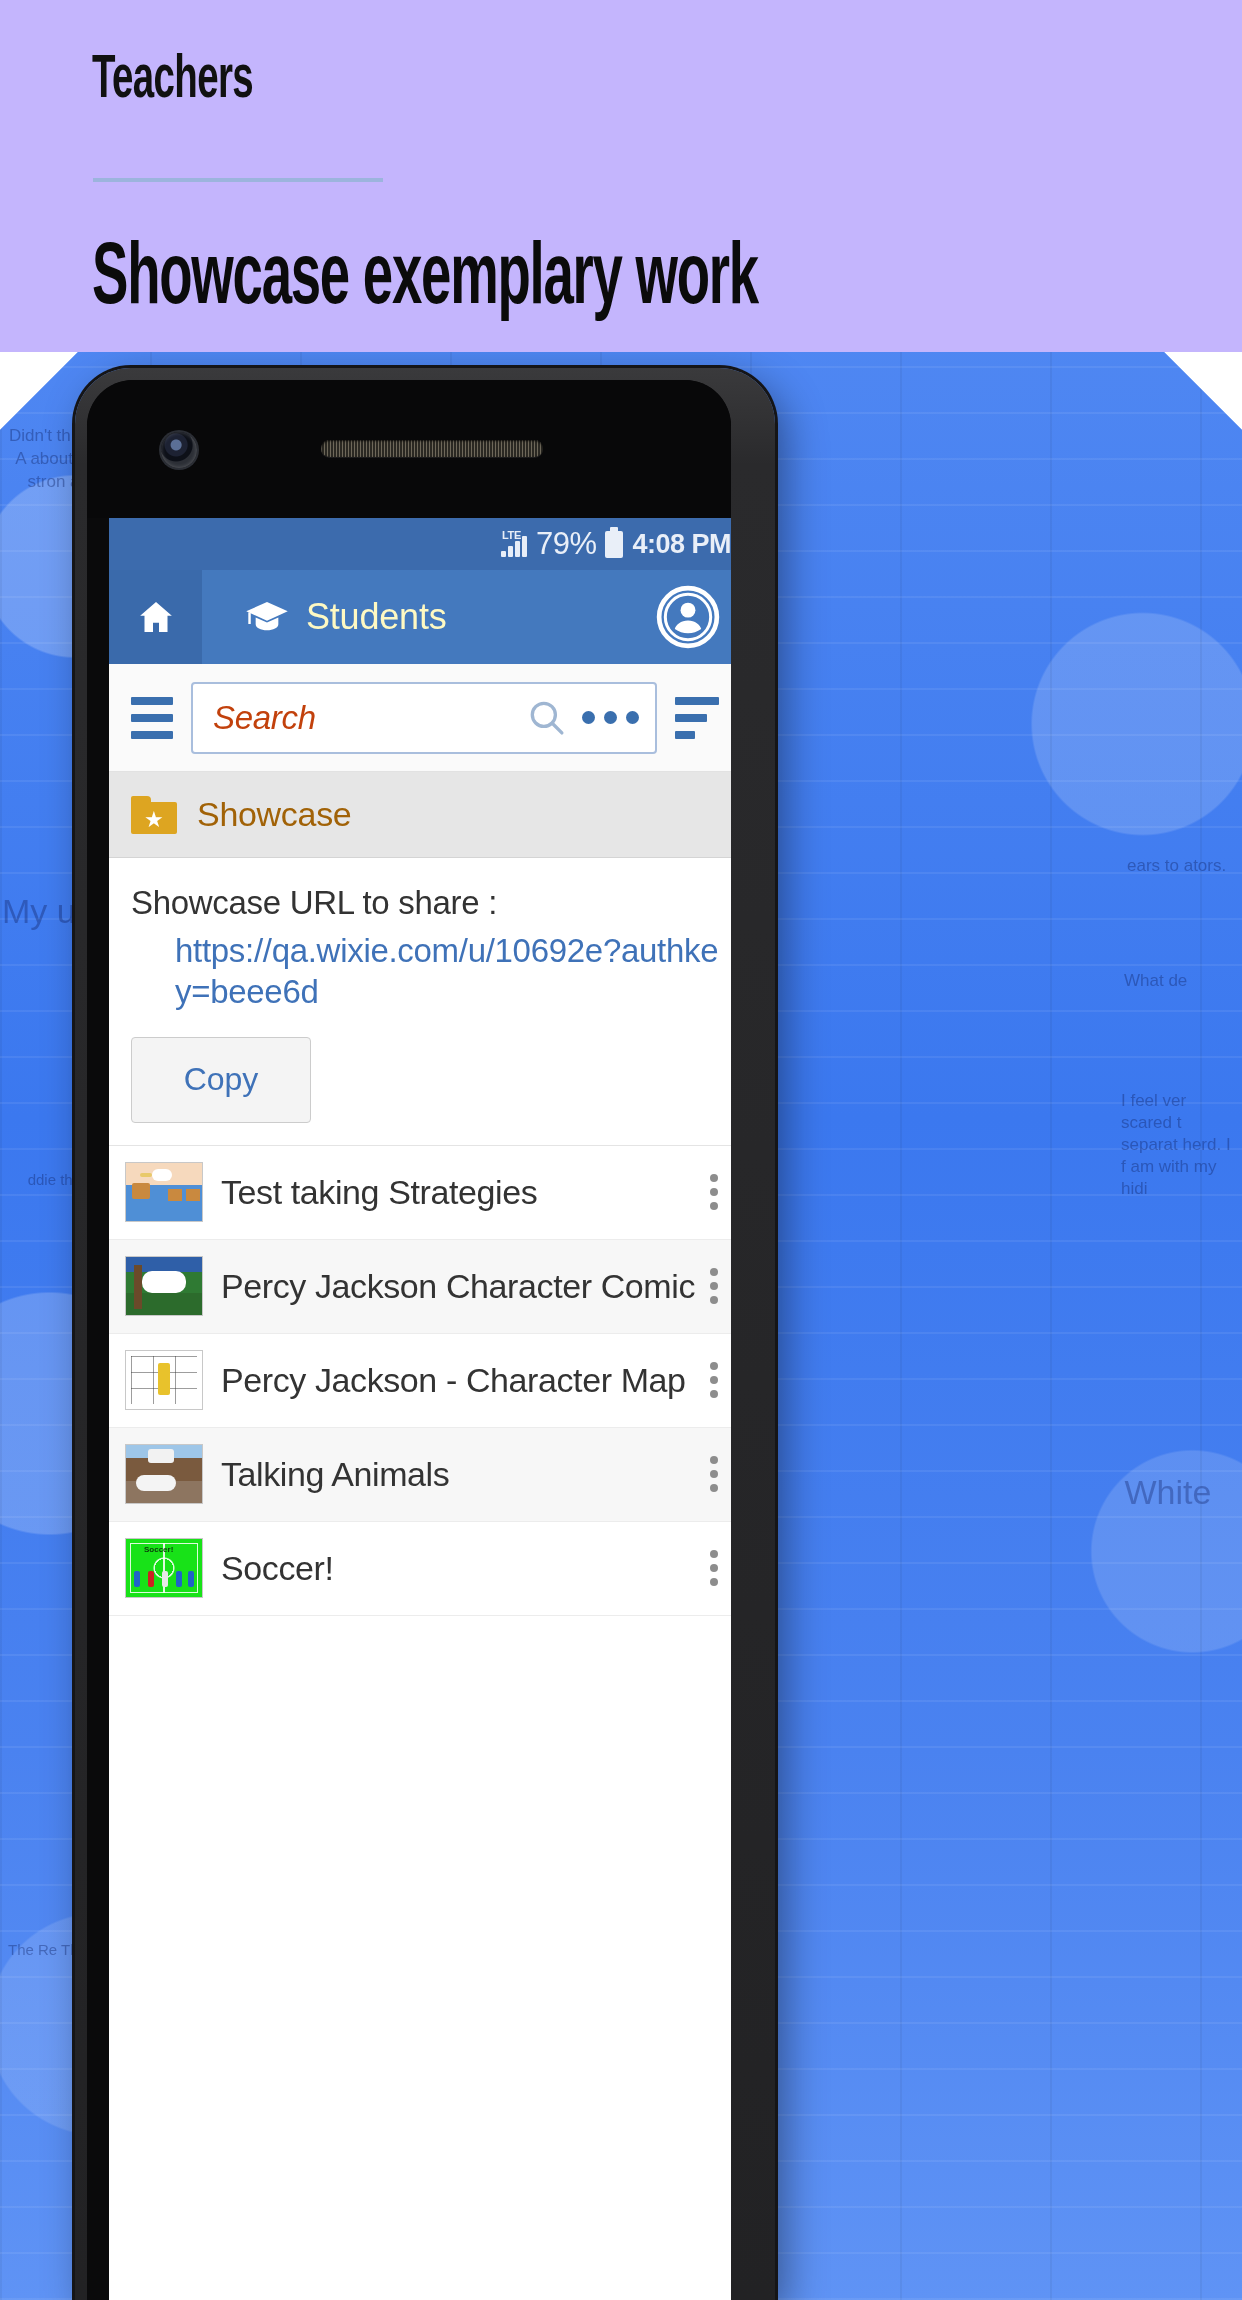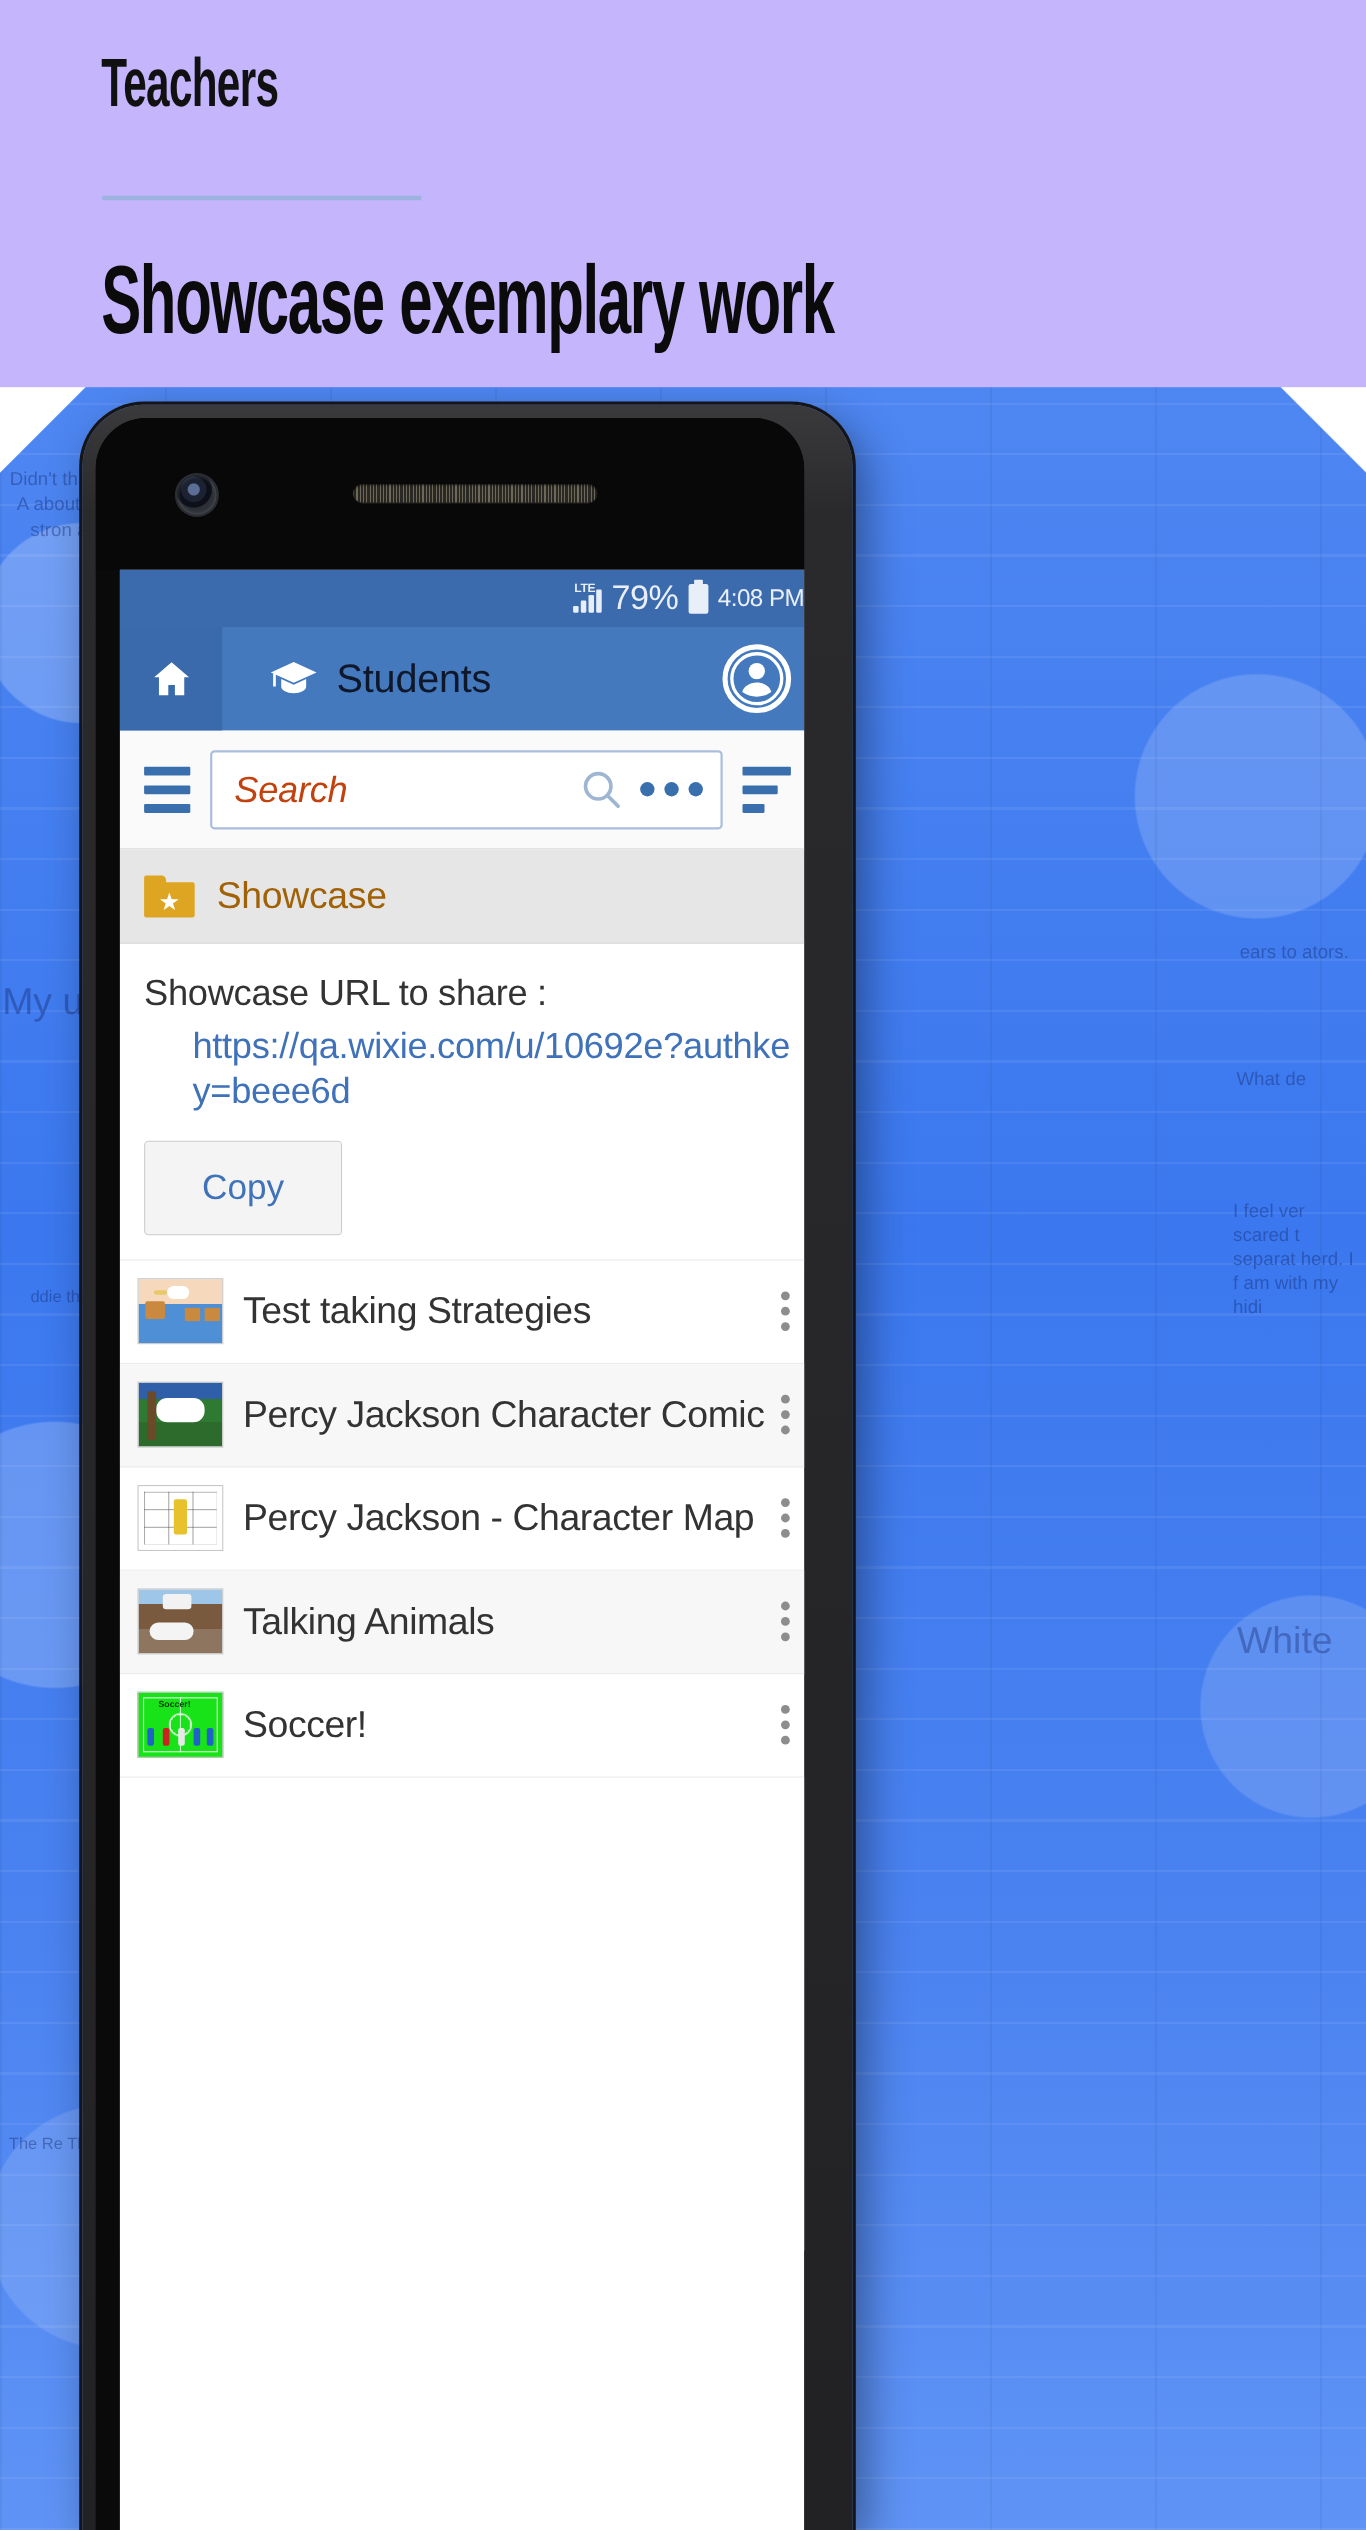--- a/index.html
+++ b/index.html
@@ -122,32 +122,32 @@
     position:absolute; top:-2px; left:1px; font-size:11px; font-weight:700;
     color:#e8eef8; letter-spacing:-.3px;
   }
   .sig .b { width:5px; background:#e8eef8; border-radius:1px; }
   .sig .b1 { height:6px; } .sig .b2 { height:11px; } .sig .b3 { height:16px; } .sig .b4 { height:21px; }
   .batt-pct { color:#e9eff8; font-size:31px; font-weight:400; letter-spacing:-.5px; }
   .batt {
     width:18px; height:27px; border-radius:2px; background:#e9eff8; position:relative;
   }
   .batt::before { content:""; position:absolute; left:5px; top:-4px; width:8px; height:4px; background:#e9eff8; border-radius:1px 1px 0 0; }
-  .clock { color:#e9eff8; font-size:22px; font-weight:400; letter-spacing:-.5px; }
+  .clock { color:#e9eff8; font-size:27px; font-weight:700; letter-spacing:-.5px; }
 
   
   .appbar { height:94px; background:#4479be; display:flex; align-items:center; position:relative; }
   .home-block {
     width:93px; height:94px; background:#3a6aab;
     display:flex; align-items:center; justify-content:center;
   }
   .appbar-title {
     display:flex; align-items:center; gap:16px; margin-left:42px;
   }
-  .appbar-title .label { color:#0f172a; font-size:36px; font-weight:400; letter-spacing:-.2px; }
+  .appbar-title .label { color:#fef9c3; font-size:36px; font-weight:400; letter-spacing:-.2px; }
   .account-btn {
     position:absolute; right:20px; top:50%; transform:translateY(-50%);
     width:66px; height:66px;
   }
 
   
   .searchrow {
     height:108px; background:#fafafa; border-bottom:1px solid #e2e2e2;
     display:flex; align-items:center; padding:0 18px; gap:18px;
   }

